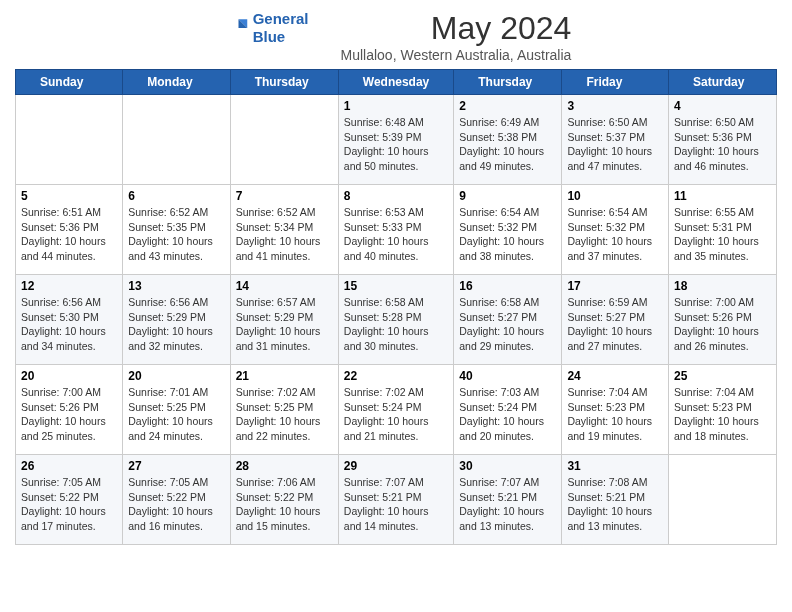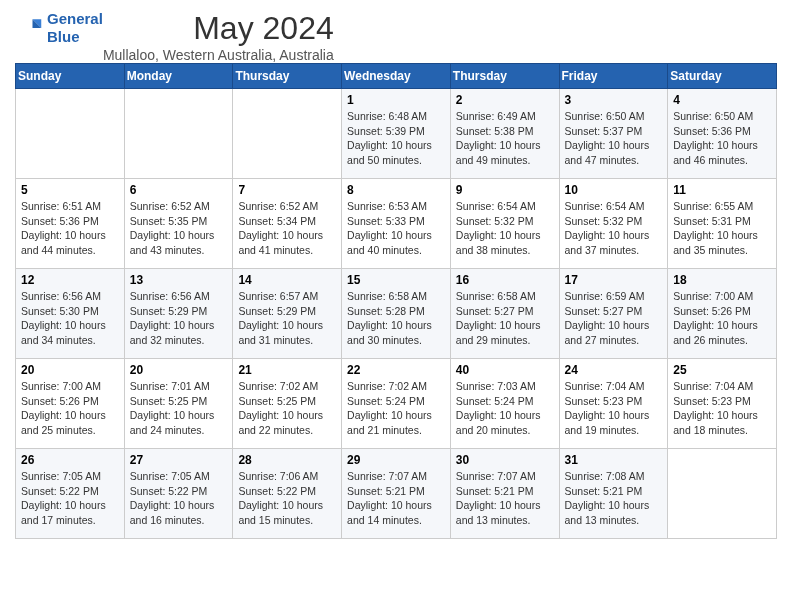--- a/index.html
+++ b/index.html
@@ -5,22 +5,24 @@
     * { box-sizing: border-box; margin: 0; padding: 0; }
     body {
       font-family: Arial, sans-serif;
       background: #fff;
       width: 792px;
       min-height: 612px;
       padding: 10px 15px 15px 15px;
     }
     .header {
       display: flex;
-      justify-content: flex-start;
+      justify-content: center;
       align-items: flex-start;
+      margin-bottom: 6px;
+      gap: 32px;
     }
     .logo {
       display: flex;
       align-items: center;
       gap: 4px;
     }
     .logo-text {
       font-size: 15px;
       font-weight: bold;
       color: #333;
@@ -47,21 +49,21 @@
     }
     table {
       width: 100%;
       border-collapse: collapse;
       font-size: 11px;
     }
     thead th {
       background: #2563b0;
       color: #fff;
       text-align: left;
-      padding: 5px 2px;
+      padding: 5px 24px;
       font-size: 12px;
       font-weight: bold;
       border: 1px solid #1a4a8a;
     }
     tbody td {
       border: 1px solid #ccc;
       vertical-align: top;
       padding: 4px 5px;
       width: 14.28%;
       min-height: 80px;

